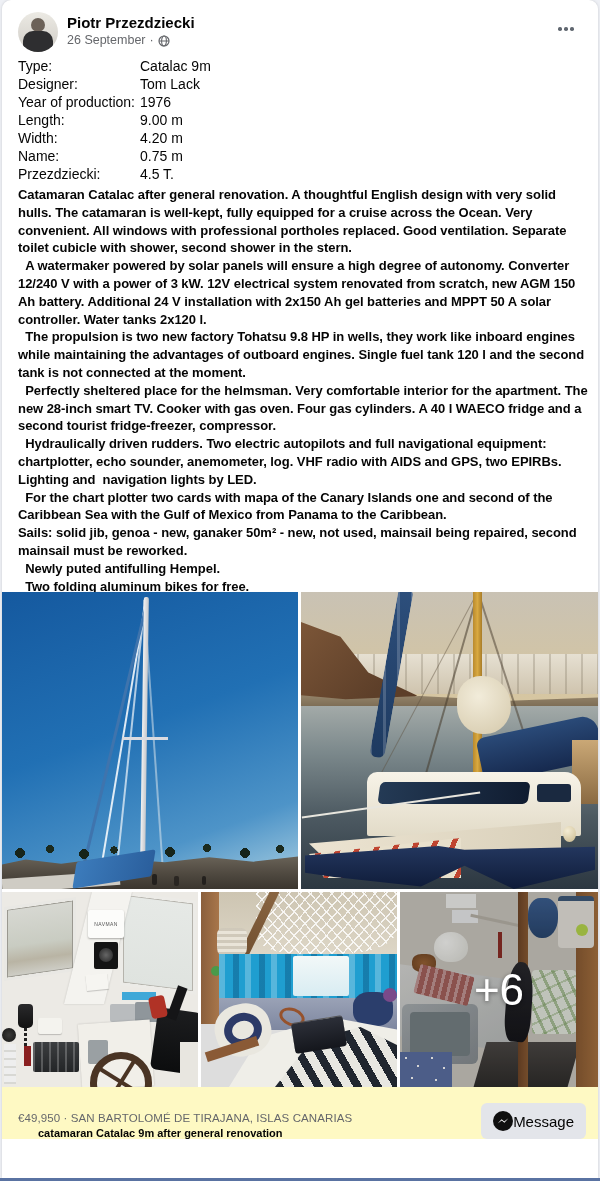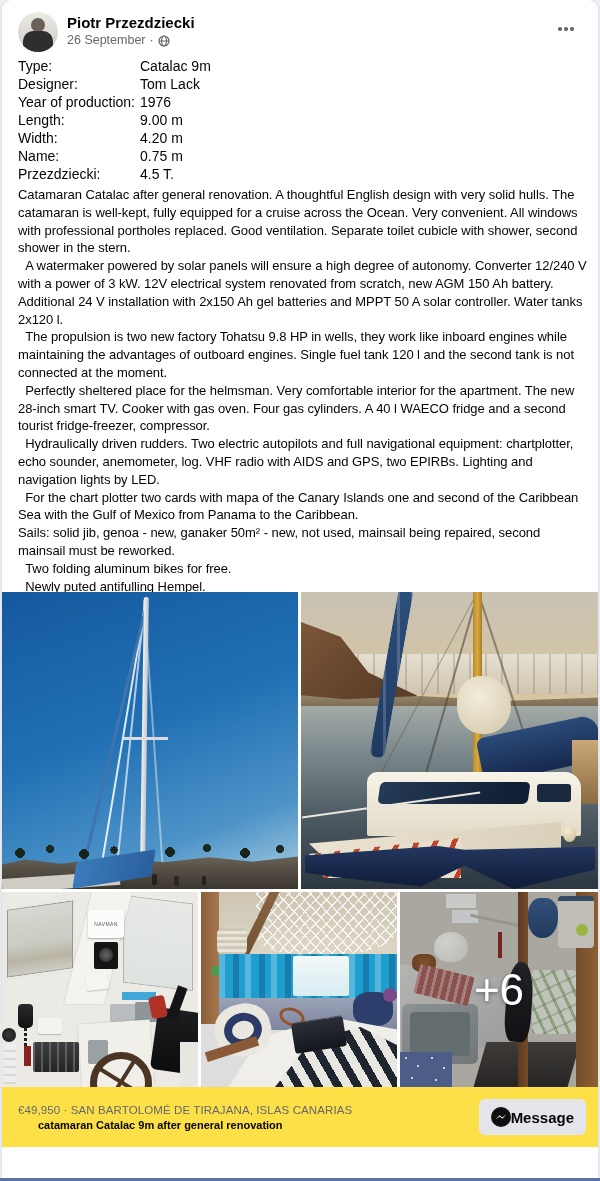--- a/index.html
+++ b/index.html
@@ -23,21 +23,21 @@
   .menu-btn { position:absolute; right:16px; top:17px; width:32px; height:24px; display:flex; align-items:center;
               justify-content:center; gap:2.5px; cursor:pointer; border-radius:4px; }
   .menu-btn i { width:3.5px; height:3.5px; border-radius:50%; background:#606770; }
 
   
   .specs { margin-top:3px; padding:0 16px; }
   .spec-row { display:flex; height:18px; font-size:14px; color:#050505; line-height:18px; }
   .spec-label { width:122px; flex:0 0 auto; }
 
   
-  .post-text { padding:3px 10px 0 16px; height:409px; overflow:hidden; }
+  .post-text { padding:3px 10px 0 16px; height:409px; overflow:hidden;font-weight:bold; }
   .post-text p { font-size:13px; line-height:17.8px; letter-spacing:-0.05px; color:#050505; white-space:pre-wrap; }
 
   
   .photo-grid { background:#fff; }
   .prow1 { display:grid; grid-template-columns:296px 297px; gap:3px; height:297px; }
   .prow2 { display:grid; grid-template-columns:196px 196px 198px; gap:3px; height:195px; margin-top:3px; }
   .ph { position:relative; overflow:hidden; cursor:pointer; background:#ddd; }
   .ph div { position:absolute; }
 
   
@@ -236,26 +236,26 @@
   .pe-leafbin { left:132px; top:78px; width:44px; height:64px; border-radius:4px; background:
     repeating-linear-gradient(65deg,rgba(110,150,80,.5) 0 3px,transparent 3px 11px),
     repeating-linear-gradient(-25deg,rgba(130,165,100,.4) 0 2px,transparent 2px 13px),#e6ebdf; }
   .pe-jacket { left:106px; top:70px; width:26px; height:80px; border-radius:45% 45% 30% 30%;
     background:linear-gradient(#26262a,#121215); transform:rotate(4deg); }
   .pe-dim { inset:0; background:rgba(18,18,24,.18); }
   .more-overlay { inset:0; display:flex; align-items:center; justify-content:center; }
   .more-overlay span { font-size:44px; color:#fff; font-weight:400; text-shadow:0 1px 4px rgba(0,0,0,.45); }
 
   
-  .listing-footer { height:60px; background:#fde047; display:flex; align-items:center;
+  .listing-footer { height:52px; background:#fef9c3; display:flex; align-items:flex-end;
     justify-content:space-between; padding:0 12px 0 16px; }
   .price { font-size:11.5px; color:#65676b; letter-spacing:.1px; margin-bottom:3px; white-space:nowrap; }
   .title { font-size:11px; font-weight:700; color:#050505; white-space:nowrap;margin-left:20px; }
   .msg-btn { height:36px; background:#e3e5ea; border:none; border-radius:6px; padding:0 12px;
-    display:flex; align-items:center; font-family:inherit; font-size:15px; font-weight:700;
+    display:flex; align-items:center; font-family:inherit; font-size:15px; font-weight:400;
     color:#050505; cursor:pointer; flex:0 0 auto; }
 </style>
 </head>
 <body>
 
 <div class="card">
 
   <div class="post-header">
     <div class="avatar">
       <div class="head"></div>
@@ -312,22 +312,22 @@
   </div>
 
   <div class="post-text">
     <p>Catamaran Catalac after general renovation. A thoughtful English design with very solid hulls. The catamaran is well-kept, fully equipped for a cruise across the Ocean. Very convenient. All windows with professional portholes replaced. Good ventilation. Separate toilet cubicle with shower, second shower in the stern.</p>
     <p>  A watermaker powered by solar panels will ensure a high degree of autonomy. Converter 12/240 V with a power of 3 kW. 12V electrical system renovated from scratch, new AGM 150 Ah battery. Additional 24 V installation with 2x150 Ah gel batteries and MPPT 50 A solar controller. Water tanks 2x120 l.</p>
     <p>  The propulsion is two new factory Tohatsu 9.8 HP in wells, they work like inboard engines while maintaining the advantages of outboard engines. Single fuel tank 120 l and the second tank is not connected at the moment.</p>
     <p>  Perfectly sheltered place for the helmsman. Very comfortable interior for the apartment. The new 28-inch smart TV. Cooker with gas oven. Four gas cylinders. A 40 l WAECO fridge and a second tourist fridge-freezer, compressor.</p>
     <p>  Hydraulically driven rudders. Two electric autopilots and full navigational equipment: chartplotter, echo sounder, anemometer, log. VHF radio with AIDS and GPS, two EPIRBs. Lighting and  navigation lights by LED.</p>
     <p>  For the chart plotter two cards with mapa of the Canary Islands one and second of the Caribbean Sea with the Gulf of Mexico from Panama to the Caribbean.</p>
     <p>Sails: solid jib, genoa - new, ganaker 50m² - new, not used, mainsail being repaired, second mainsail must be reworked.</p>
+    <p>  Newly puted antifulling Hempel.</p>
     <p>  Two folding aluminum bikes for free.</p>
-    <p>  Newly puted antifulling Hempel.</p>
   </div>
 
   <div class="photo-grid">
     <div class="prow1">
       <div class="ph">
         <div class="pa-sky"></div>
         <div class="pa-halyard"></div>
         <div class="pa-stay-l"></div>
         <div class="pa-stay-w"></div>
         <div class="pa-stay-b"></div>

